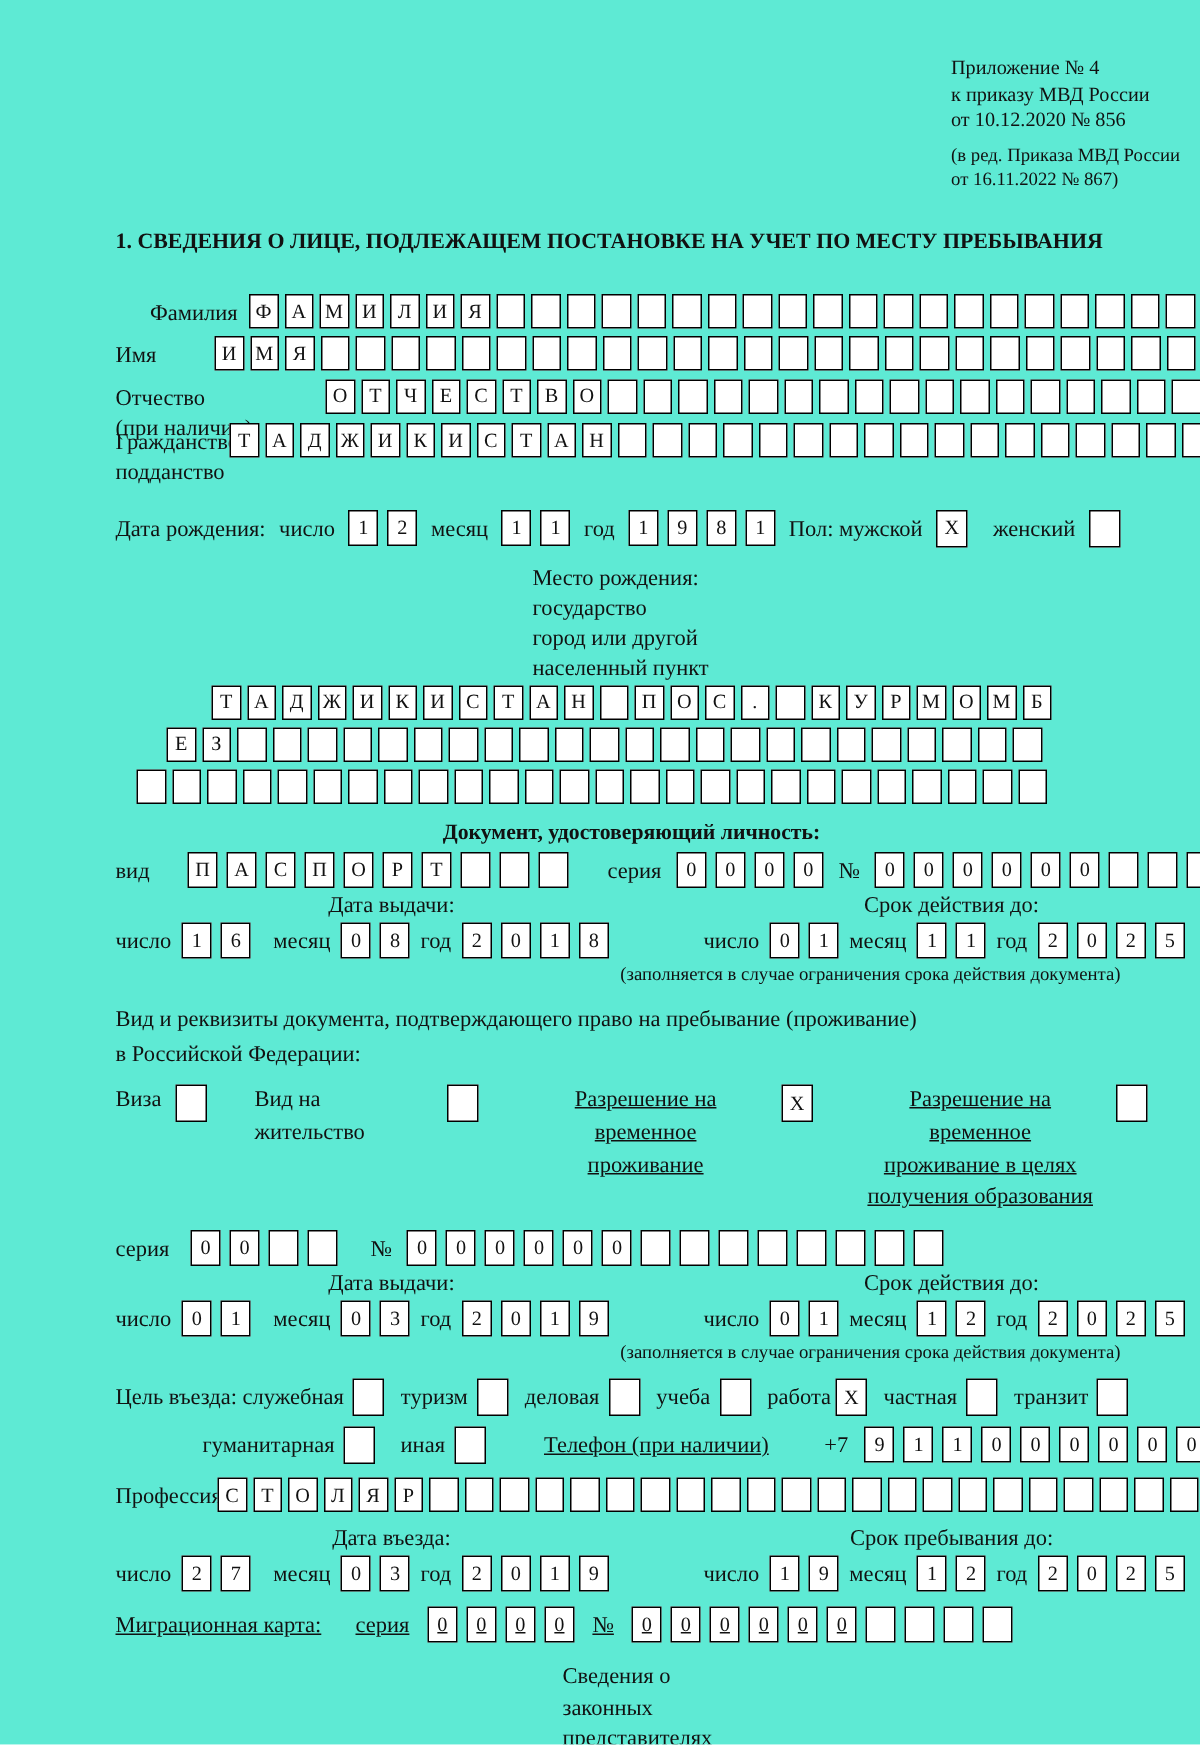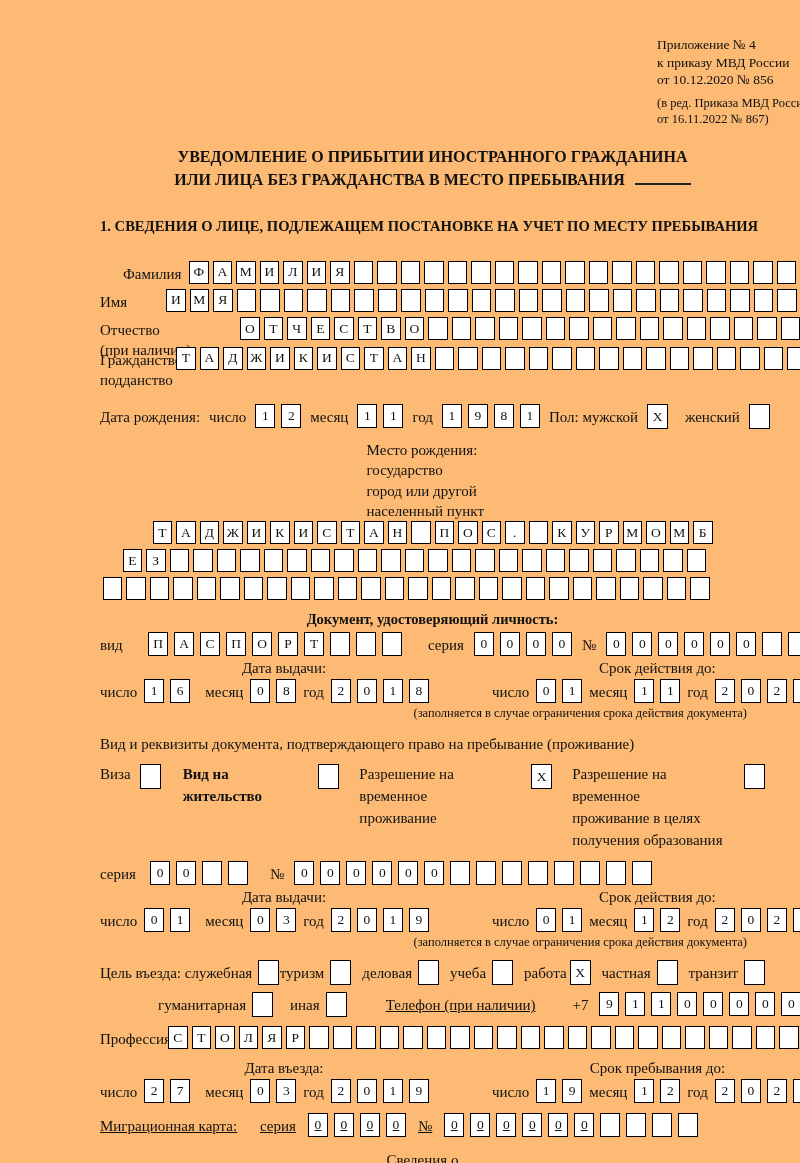--- a/index.html
+++ b/index.html
@@ -1,49 +1,49 @@
 <!DOCTYPE html>
 <html><head>
 <meta charset="utf-8">
 <style>
   html,body{margin:0;padding:0;background:#fff;}
   .page{
     width:800px;height:1163px;box-sizing:border-box;
-    padding:36px 35px 0 100px;
+    padding:36px 35px 0 77px;
     font-family:"Liberation Serif","DejaVu Serif",serif;
-    color:#111;background:#fdba74;overflow:hidden;position:relative;
+    color:#111;background:#5eead4;overflow:hidden;position:relative;
   }
   .hdr{margin-left:557px;width:185px;font-size:13.5px;line-height:1.3;}
   .hdr .small{font-size:12.5px;margin-top:6px;line-height:1.3;}
   .forma{text-align:right;font-weight:bold;font-size:15px;margin-top:18px;letter-spacing:1px;}
   .title{ text-align:center;font-weight:bold;font-size:16px;line-height:1.45;margin-top:18px;}
   .title-underline{display:inline-block;width:56px;border-bottom:2px solid #222;height:14px;margin-left:10px;}
   .sect{font-weight:bold;font-size:14.6px;margin-top:26px;}
   .frow{display:flex;align-items:flex-start;margin-top:5px;}
   .flabel{font-size:15px;line-height:1.35;padding-top:3px;white-space:pre-line;flex:none;}
   .cells{display:flex;gap:4px;flex:none;}
   .cell{
     box-sizing:border-box;width:19.5px;height:23px;border:1.6px solid #000;
     display:flex;align-items:center;justify-content:center;
     font-size:13.5px;flex:none;background:#fff;
   }
   .sp{gap:6px;}
   .sp .cell{width:20px;height:24px;}
   .cb .cell{width:21px;height:25px;}
   .inline-label{font-size:15px;line-height:1.3;padding-top:4px;flex:none;}
-  .center-label{text-align:left;}
+  .center-label{text-align:center;text-decoration:underline;}
   .dochdr{text-align:center;font-weight:bold;font-size:14.5px;margin-top:6px;}
   .dates{display:flex;margin-top:4px;}
   .dgroup-left{width:358px;flex:none;}
   .dgroup-right{flex:1;padding-left:34px;box-sizing:border-box;}
   .dheading{font-size:15px;text-align:center;padding-left:10px;}
   .drow{display:flex;align-items:flex-start;gap:7px;margin-top:2px;}
   .note{font-size:12.5px;text-align:right;padding-right:18px;margin-top:3px;}
   .para{font-size:15px;margin-top:12px;line-height:1.55;}
-  .permits{display:flex;align-items:flex-start;margin-top:8px;column-gap:14px;}
+  .permits{display:flex;align-items:flex-start;margin-top:8px;column-gap:24px;}
   .permit-item{display:flex;align-items:flex-start;gap:9px;}
   .permit-label{font-size:15px;white-space:pre-line;line-height:1.45;}
   .chkrow{display:flex;align-items:flex-start;column-gap:11px;margin-top:10px;}
   .chk-group{display:flex;align-items:flex-start;gap:6px;}
   .blockrow{display:flex;align-items:center;margin-top:8px;flex-direction:column;}
   .stackrows > .cells{margin-bottom:5px;}
   .wide{gap:6.5px;}
   .wide .cell{width:20px;height:24px;}
 </style>
 </head>
@@ -55,26 +55,20 @@
     <div>Приложение № 4</div>
     <div>к приказу МВД России</div>
     <div>от 10.12.2020 № 856</div>
     <div class="small">
       <div>(в ред. Приказа МВД России</div>
       <div>от 16.11.2022 № 867)</div>
     </div>
   </div>
 
 
-  <div class="title">
-    <div>УВЕДОМЛЕНИЕ О ПРИБЫТИИ ИНОСТРАННОГО ГРАЖДАНИНА</div>
-    <div>
-      <span>ИЛИ ЛИЦА БЕЗ ГРАЖДАНСТВА В МЕСТО ПРЕБЫВАНИЯ</span><span class="title-underline"></span>
-    </div>
-  </div>
 
   <div class="sect">1. СВЕДЕНИЯ О ЛИЦЕ, ПОДЛЕЖАЩЕМ ПОСТАНОВКЕ НА УЧЕТ ПО МЕСТУ ПРЕБЫВАНИЯ</div>
 
   <div class="frow" style="margin-top:26px;margin-left:23px;">
     <div class="flabel" style="width:66px;">Фамилия</div>
     <span class="cells">
         <span class="cell">Ф</span>
         <span class="cell">А</span>
         <span class="cell">М</span>
         <span class="cell">И</span>
@@ -405,30 +399,31 @@
             <span class="cell">2</span>
             <span class="cell">5</span>
           </span>
       </div>
     </div>
   </div>
   <div class="note">(заполняется в случае ограничения срока действия документа)</div>
 
   <div class="para">
     <div>Вид и реквизиты документа, подтверждающего право на пребывание (проживание)</div>
+    <div>в Российской Федерации:</div>
   </div>
 
   <div class="permits">
     <div class="permit-item">
       <span class="permit-label">Виза</span>
       <span class="cells cb">
           <span class="cell"></span>
         </span>
     </div>
-    <div class="permit-item" style="margin-left:8px;font-weight:bold;">
+    <div class="permit-item" style="margin-left:8px;">
       <span class="permit-label">Вид на жительство</span>
       <span class="cells cb">
           <span class="cell"></span>
         </span>
     </div>
     <div class="permit-item" style="margin-left:6px;">
       <span class="permit-label center-label">Разрешение на временное
 проживание</span>
       <span class="cells cb">
           <span class="cell">X</span>

